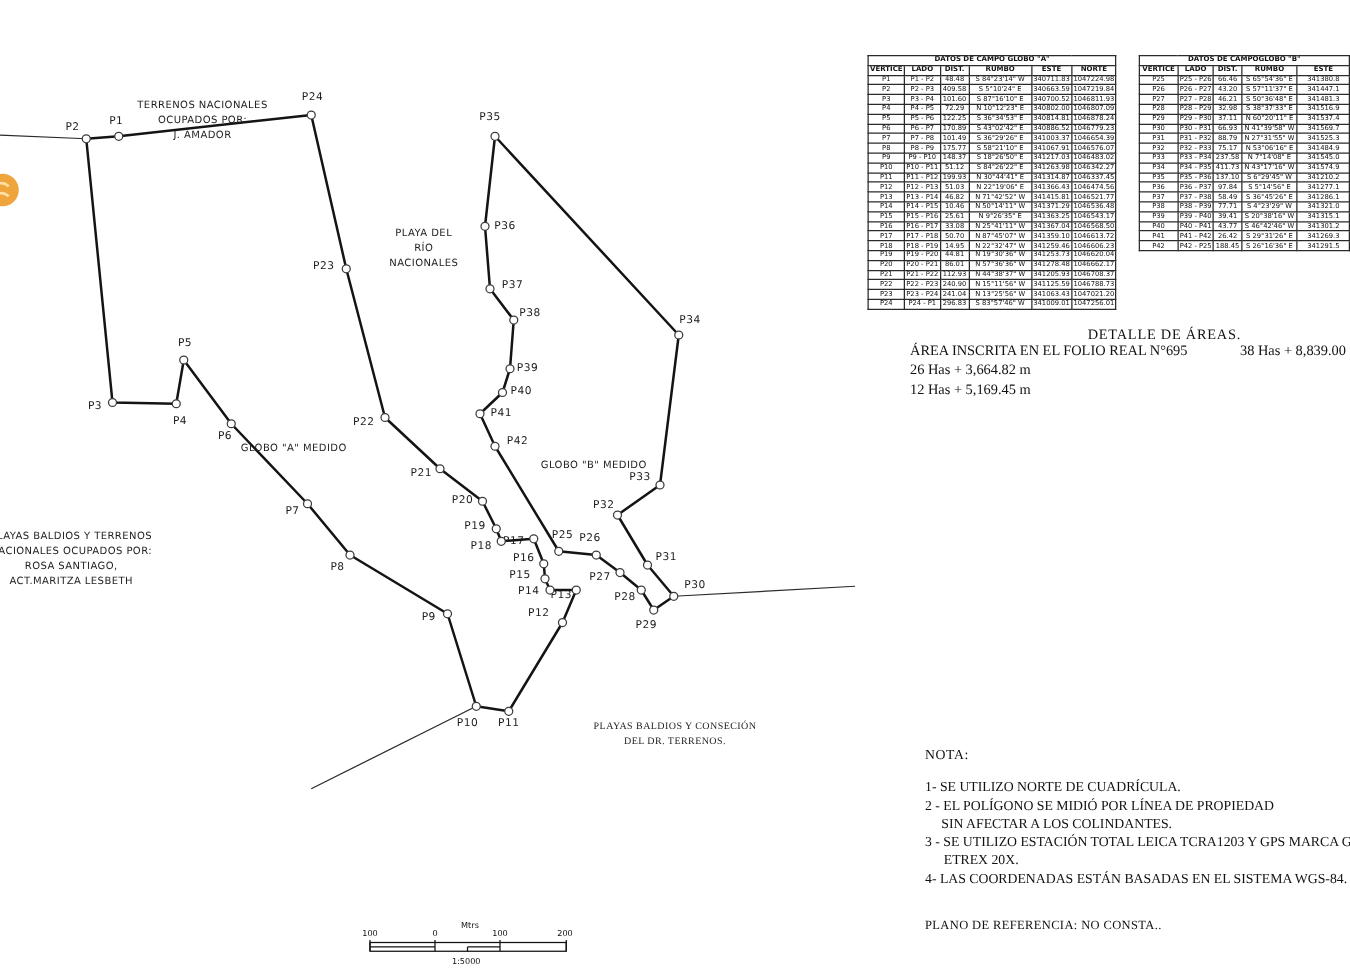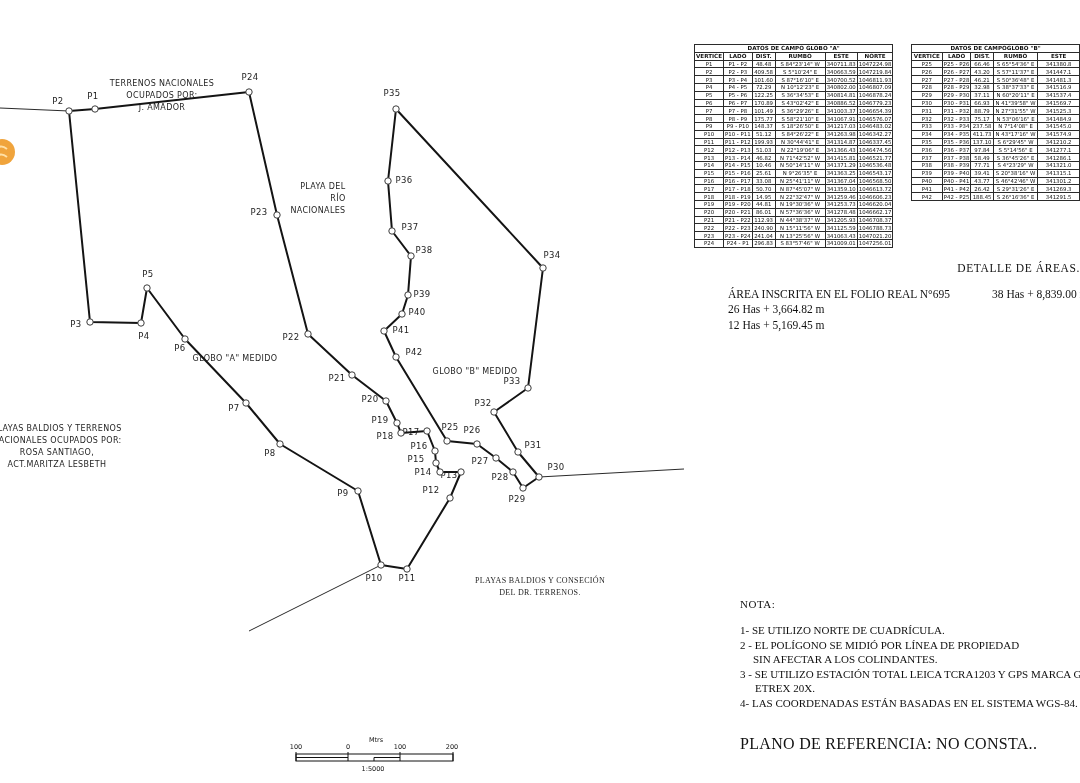--- a/index.html
+++ b/index.html
@@ -15,30 +15,30 @@
   .dtable table{border-collapse:collapse;table-layout:fixed;}
   .dtable th,.dtable td{border:1px solid #2b2b2b;font-family:"DejaVu Sans",sans-serif;
       font-size:5.4px;line-height:6px;height:6.8px;padding:0 1px;text-align:center;
       white-space:nowrap;overflow:hidden;color:#111;}
   .dtable th{font-weight:bold;font-size:5.6px;}
   .table-a{left:694px;top:44px;}
   .table-b{left:911px;top:44px;}
   
   .areas{position:absolute;left:728px;top:262px;width:352px;
          font-family:"Liberation Serif",serif;font-size:11.5px;color:#111;}
-  .areas-title{text-align:right;padding-left:55px;letter-spacing:.6px;margin-bottom:13px;}
+  .areas-title{text-align:center;padding-left:55px;letter-spacing:.6px;}
   .area-row{display:flex;line-height:15.4px;white-space:nowrap;}
   .area-label{width:264px;flex:none;}
   
   .nota{position:absolute;left:740px;top:598px;width:345px;
         font-family:"Liberation Serif",serif;font-size:11px;color:#111;}
   .nota-title{margin-bottom:13px;letter-spacing:.5px;}
   #nota-lines div{line-height:14.6px;white-space:nowrap;}
   .plano-ref{position:absolute;left:740px;top:735px;font-family:"Liberation Serif",serif;
-             font-size:16px;color:#111;letter-spacing:.3px;white-space:nowrap;}
+             font-size:10px;color:#111;letter-spacing:.3px;white-space:nowrap;}
 </style>
 </head>
 <body>
 
 <div class="sheet">
   <svg id="map-svg" width="1080" height="783" viewBox="0 0 1080 783">
       <line x1="0" y1="108" x2="69" y2="111" stroke="#2a2a2a" stroke-width="1"></line>
       <line x1="381" y1="565" x2="249" y2="631" stroke="#2a2a2a" stroke-width="1"></line>
       <line x1="539" y1="477" x2="684" y2="469" stroke="#2a2a2a" stroke-width="1"></line>
       <polygon points="95,109 69,111 90,322 141,323 147,288 185,339 246,403 280,444 358,491 381,565 407,569 450,498 461,472 440,472 436,463 435,451 427,431 401,433 397,423 386,401 352,375 308,334 277,215 249,92" fill="none" stroke="#141414" stroke-width="2" stroke-linejoin="round"></polygon>
@@ -145,21 +145,21 @@
       <text x="376" y="742" text-anchor="middle" class="sblabel">Mtrs</text>
       <text x="373" y="771" text-anchor="middle" class="sblabel">1:5000</text>
     </svg>
 
   <div id="map-labels">
       <div class="maplabel" style="left: 162px; top: 31px;">
         <div>TERRENOS NACIONALES</div>
         <div>OCUPADOS POR:</div>
         <div>J. AMADOR</div>
       </div>
-      <div class="maplabel" style="left: 318px; top: 134px; text-align: right;">
+      <div class="maplabel" style="left: 339px; top: 134px;">
         <div>PLAYA DEL</div>
         <div>RÍO</div>
         <div>NACIONALES</div>
       </div>
       <div class="maplabel" style="left: 235px; top: 306px;">
         <div>GLOBO "A" MEDIDO</div>
       </div>
       <div class="maplabel" style="left: 475px; top: 319px;">
         <div>GLOBO "B" MEDIDO</div>
       </div>

